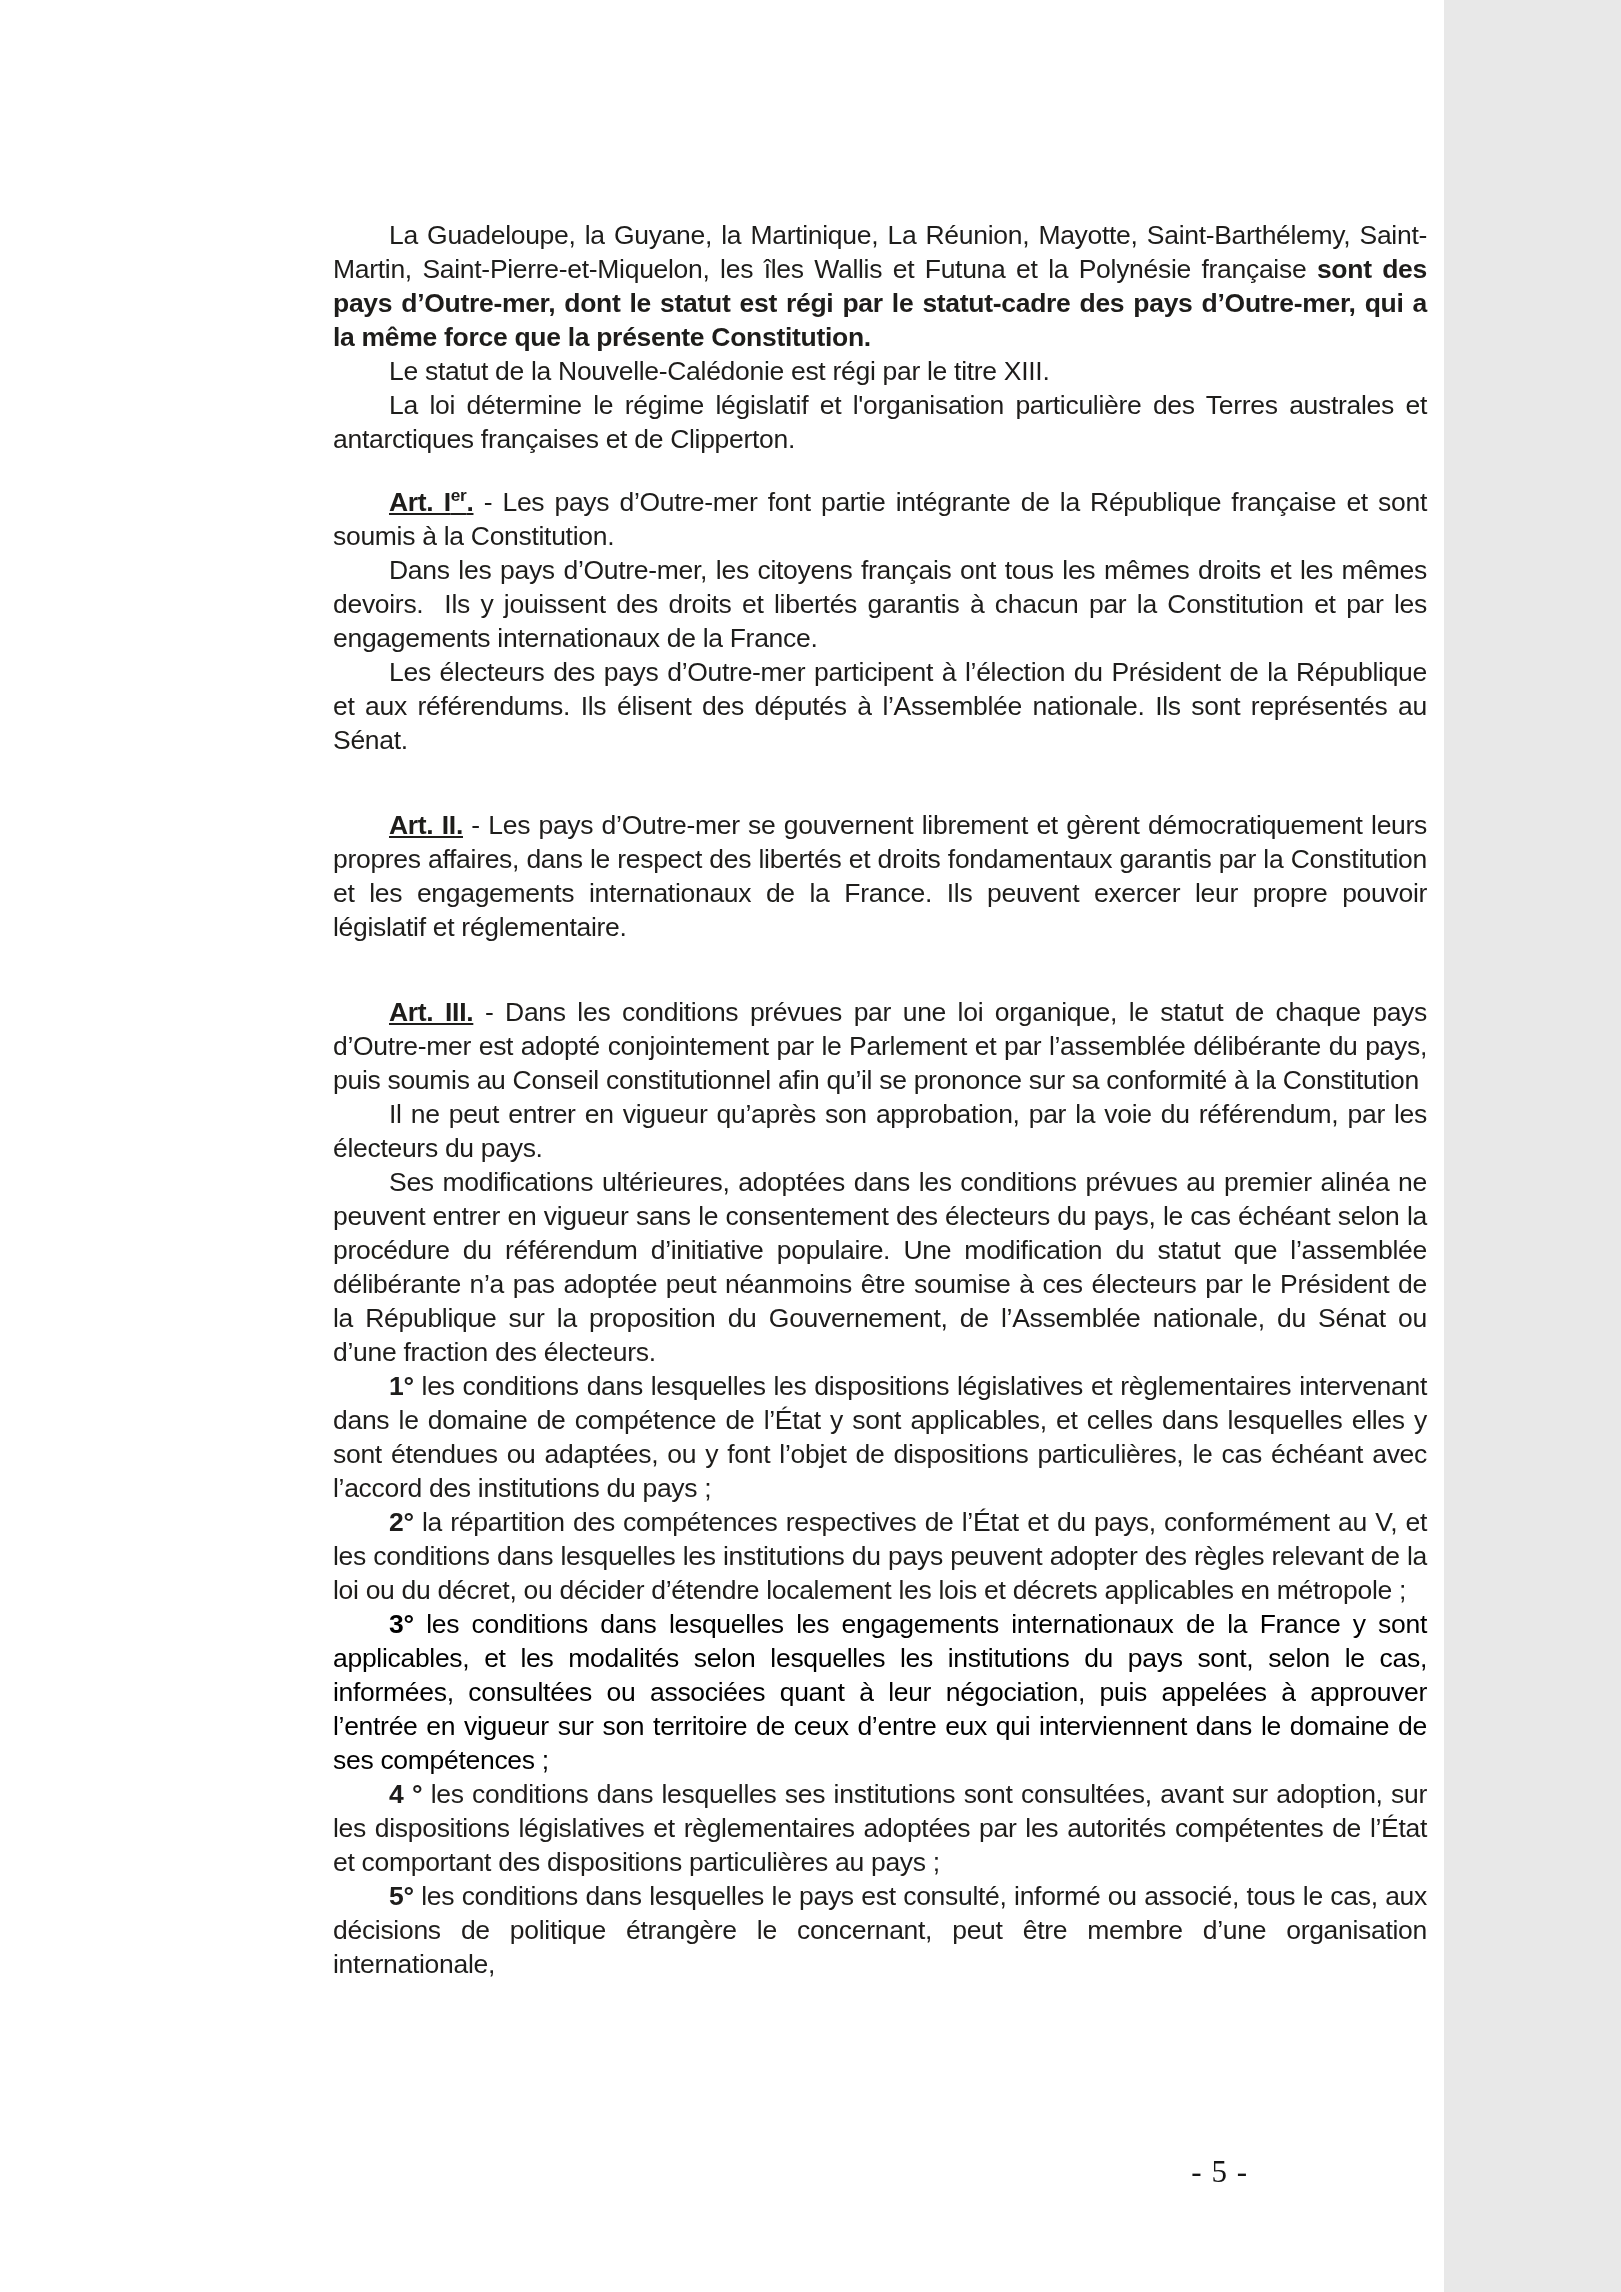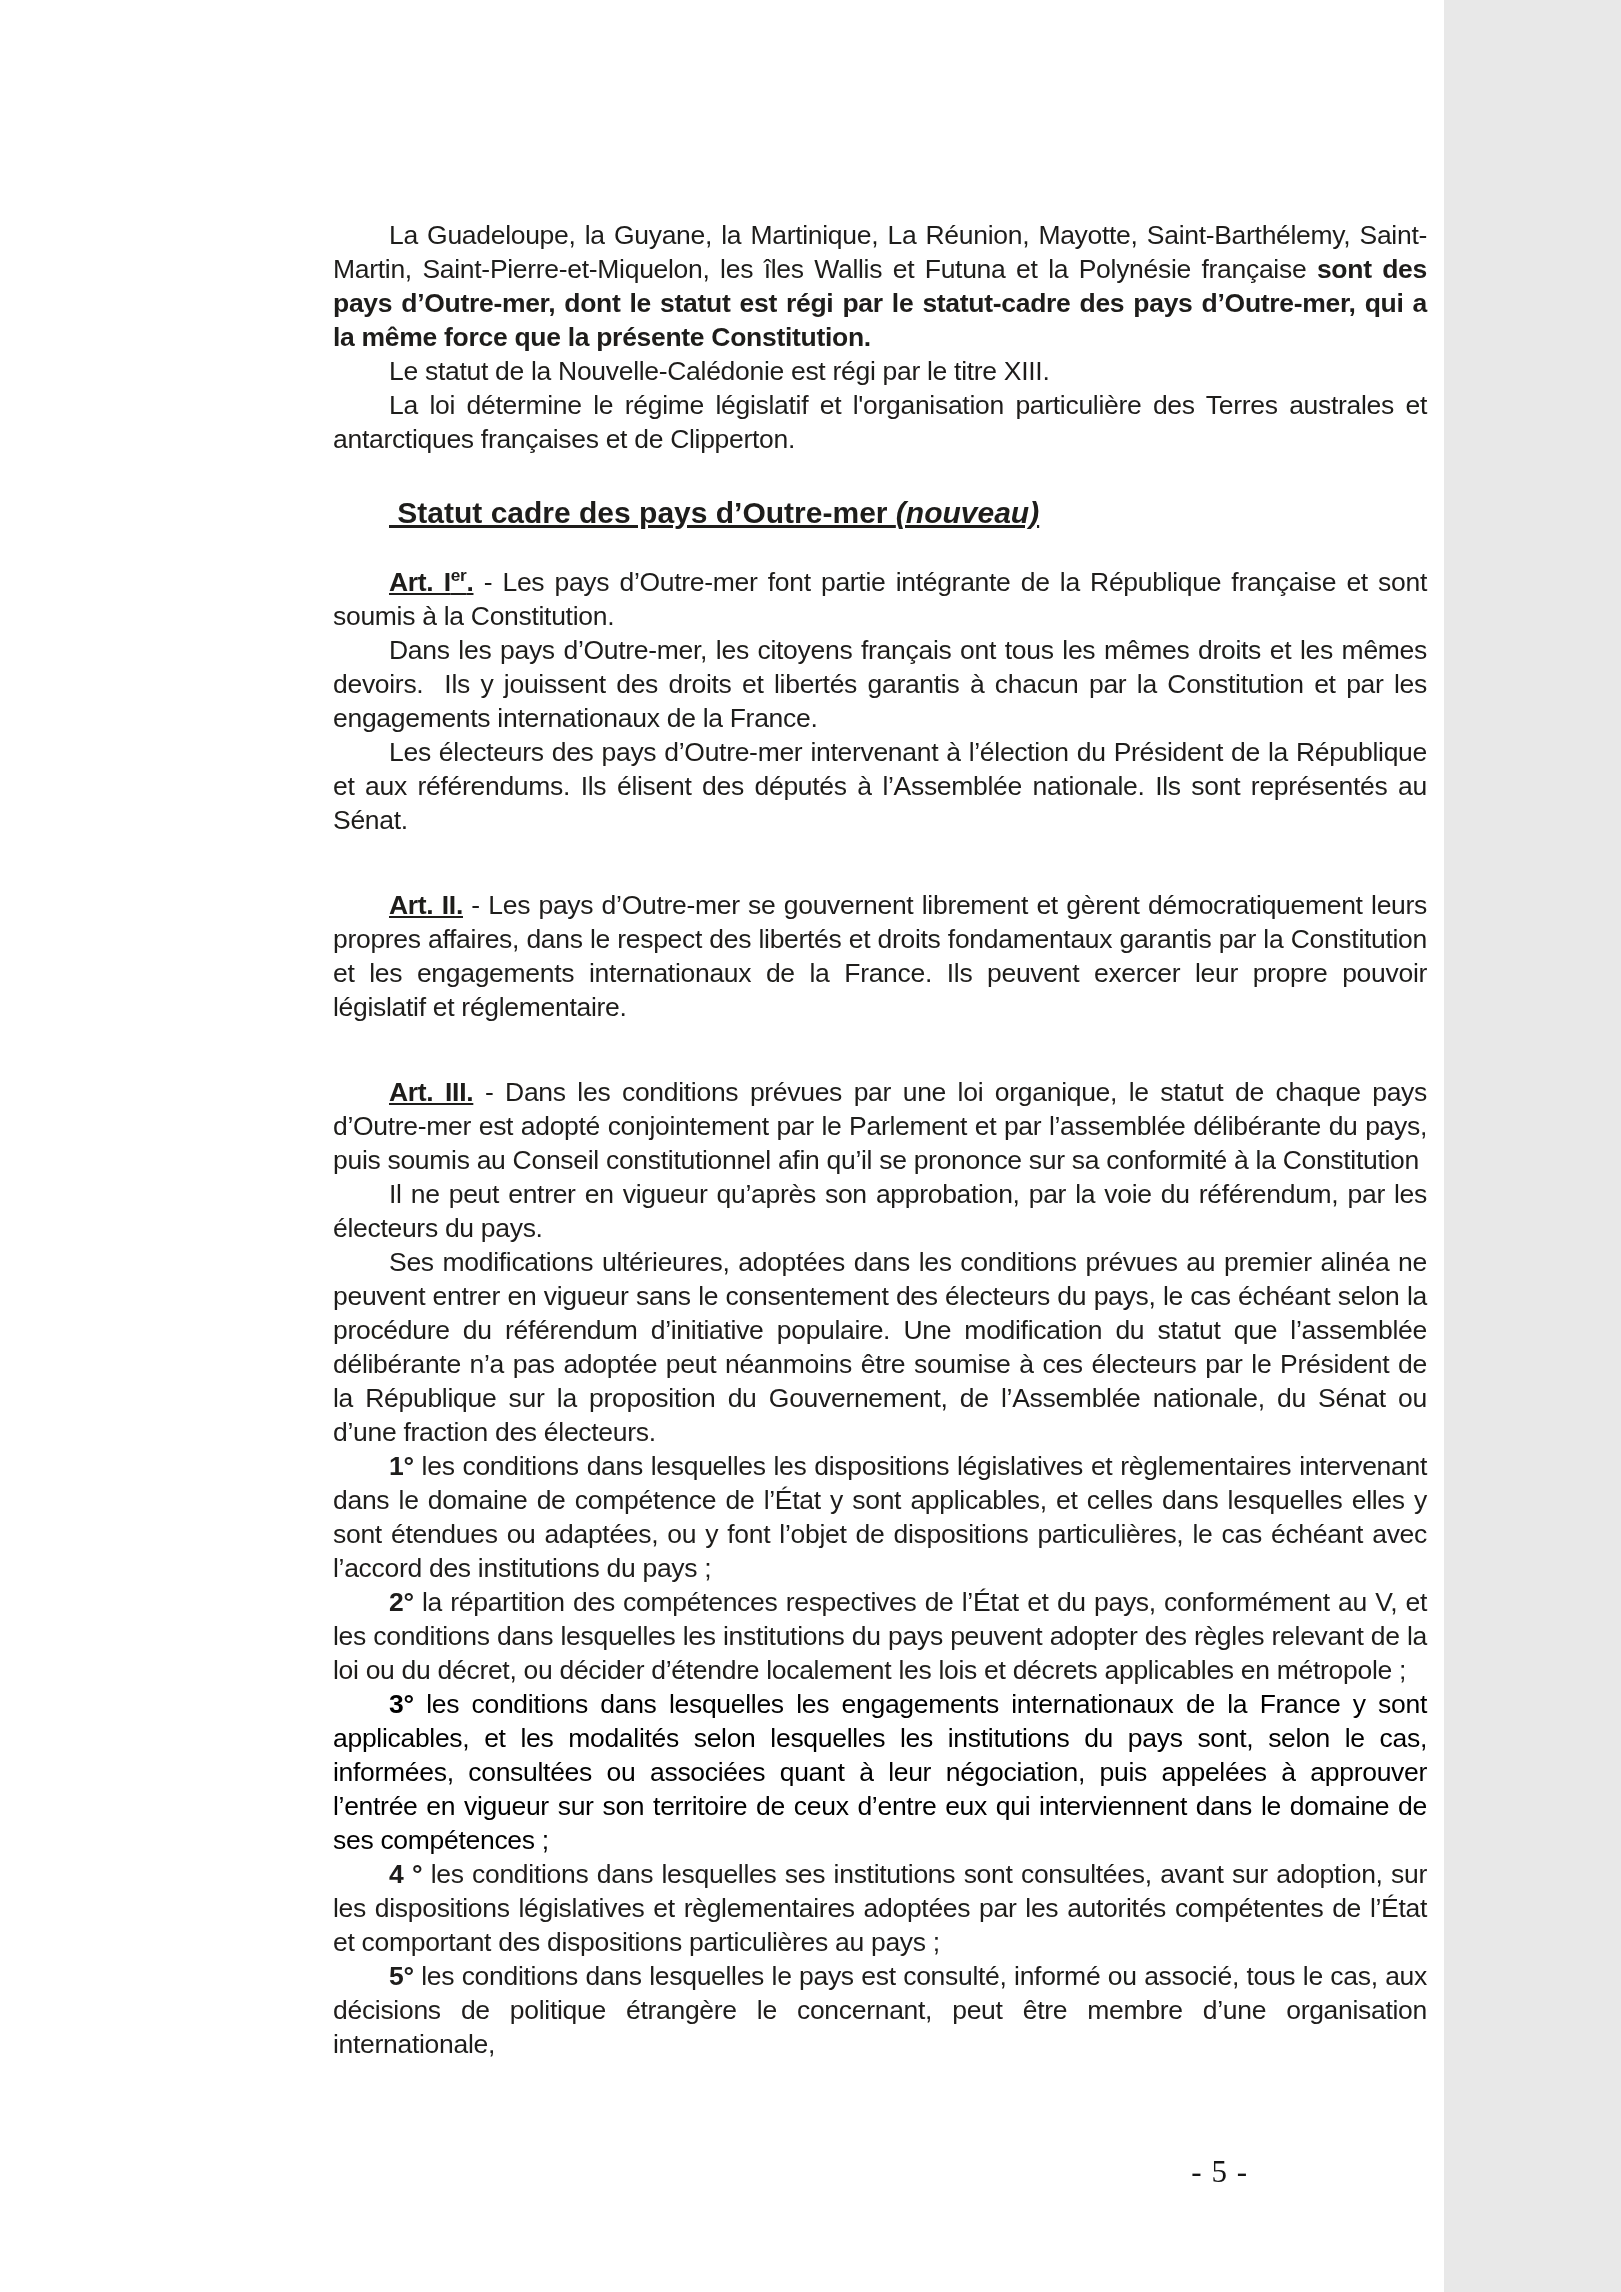--- a/index.html
+++ b/index.html
@@ -57,27 +57,26 @@
 
 <div class="sheet">
   <div class="body-text">
 
     <p class="para"><span>La Guadeloupe, la Guyane, la Martinique, La Réunion, Mayotte, Saint-Barthélemy, Saint-Martin, Saint-Pierre-et-Miquelon, les îles Wallis et Futuna et la Polynésie française </span><b>sont des pays d’Outre-mer, dont le statut est régi par le statut-cadre des pays d’Outre-mer, qui a la même force que la présente Constitution.</b></p>
 
     <p class="para"><span>Le statut de la Nouvelle-Calédonie est régi par le titre XIII.</span></p>
 
     <p class="para"><span>La loi détermine le régime législatif et l'organisation particulière des Terres australes et antarctiques françaises et de Clipperton.</span></p>
 
-    <h2 class="heading"><span class="u"><span>&nbsp;Statut cadre des pays d’Outre-mer </span><em>(nouveau)</em></span></h2>
 
     <p class="para sp1"><b class="u art-label"><span>Art. I</span><sup>er</sup><span>.</span></b><span> - </span><span>Les pays d’Outre-mer font partie intégrante de la République française et sont soumis à la Constitution.</span></p>
 
     <p class="para"><span>Dans les pays d’Outre-mer, les citoyens français ont tous les mêmes droits et les mêmes devoirs.&nbsp; Ils y jouissent des droits et libertés garantis à chacun par la Constitution et par les engagements internationaux de la France.</span></p>
 
-    <p class="para"><span>Les électeurs des pays d’Outre-mer intervenant à l’élection du Président de la République et aux référendums. Ils élisent des députés à l’Assemblée nationale. Ils sont représentés au Sénat.</span></p>
+    <p class="para"><span>Les électeurs des pays d’Outre-mer participent à l’élection du Président de la République et aux référendums. Ils élisent des députés à l’Assemblée nationale. Ils sont représentés au Sénat.</span></p>
 
     <p class="para sp"><b class="u art-label">Art. II.</b><span> - </span><span>Les pays d’Outre-mer se gouvernent librement et gèrent démocratiquement leurs propres affaires, dans le respect des libertés et droits fondamentaux garantis par la Constitution et les engagements internationaux de la France. Ils peuvent exercer leur propre pouvoir législatif et réglementaire.</span></p>
 
     <p class="para sp"><b class="u art-label">Art. III.</b><span> - </span><span>Dans les conditions prévues par une loi organique, le statut de chaque pays d’Outre-mer est adopté conjointement par le Parlement et par l’assemblée délibérante du pays, puis soumis au Conseil constitutionnel afin qu’il se prononce sur sa conformité à la Constitution</span></p>
 
     <p class="para"><span>Il ne peut entrer en vigueur qu’après son approbation, par la voie du référendum, par les électeurs du pays.</span></p>
 
     <p class="para"><span>Ses modifications ultérieures, adoptées dans les conditions prévues au premier alinéa ne peuvent entrer en vigueur sans le consentement des électeurs du pays, le cas échéant selon la procédure du référendum d’initiative populaire. Une modification du statut que l’assemblée délibérante n’a pas adoptée peut néanmoins être soumise à ces électeurs par le Président de la République sur la proposition du Gouvernement, de l’Assemblée nationale, du Sénat ou d’une fraction des électeurs.</span></p>
 
 

